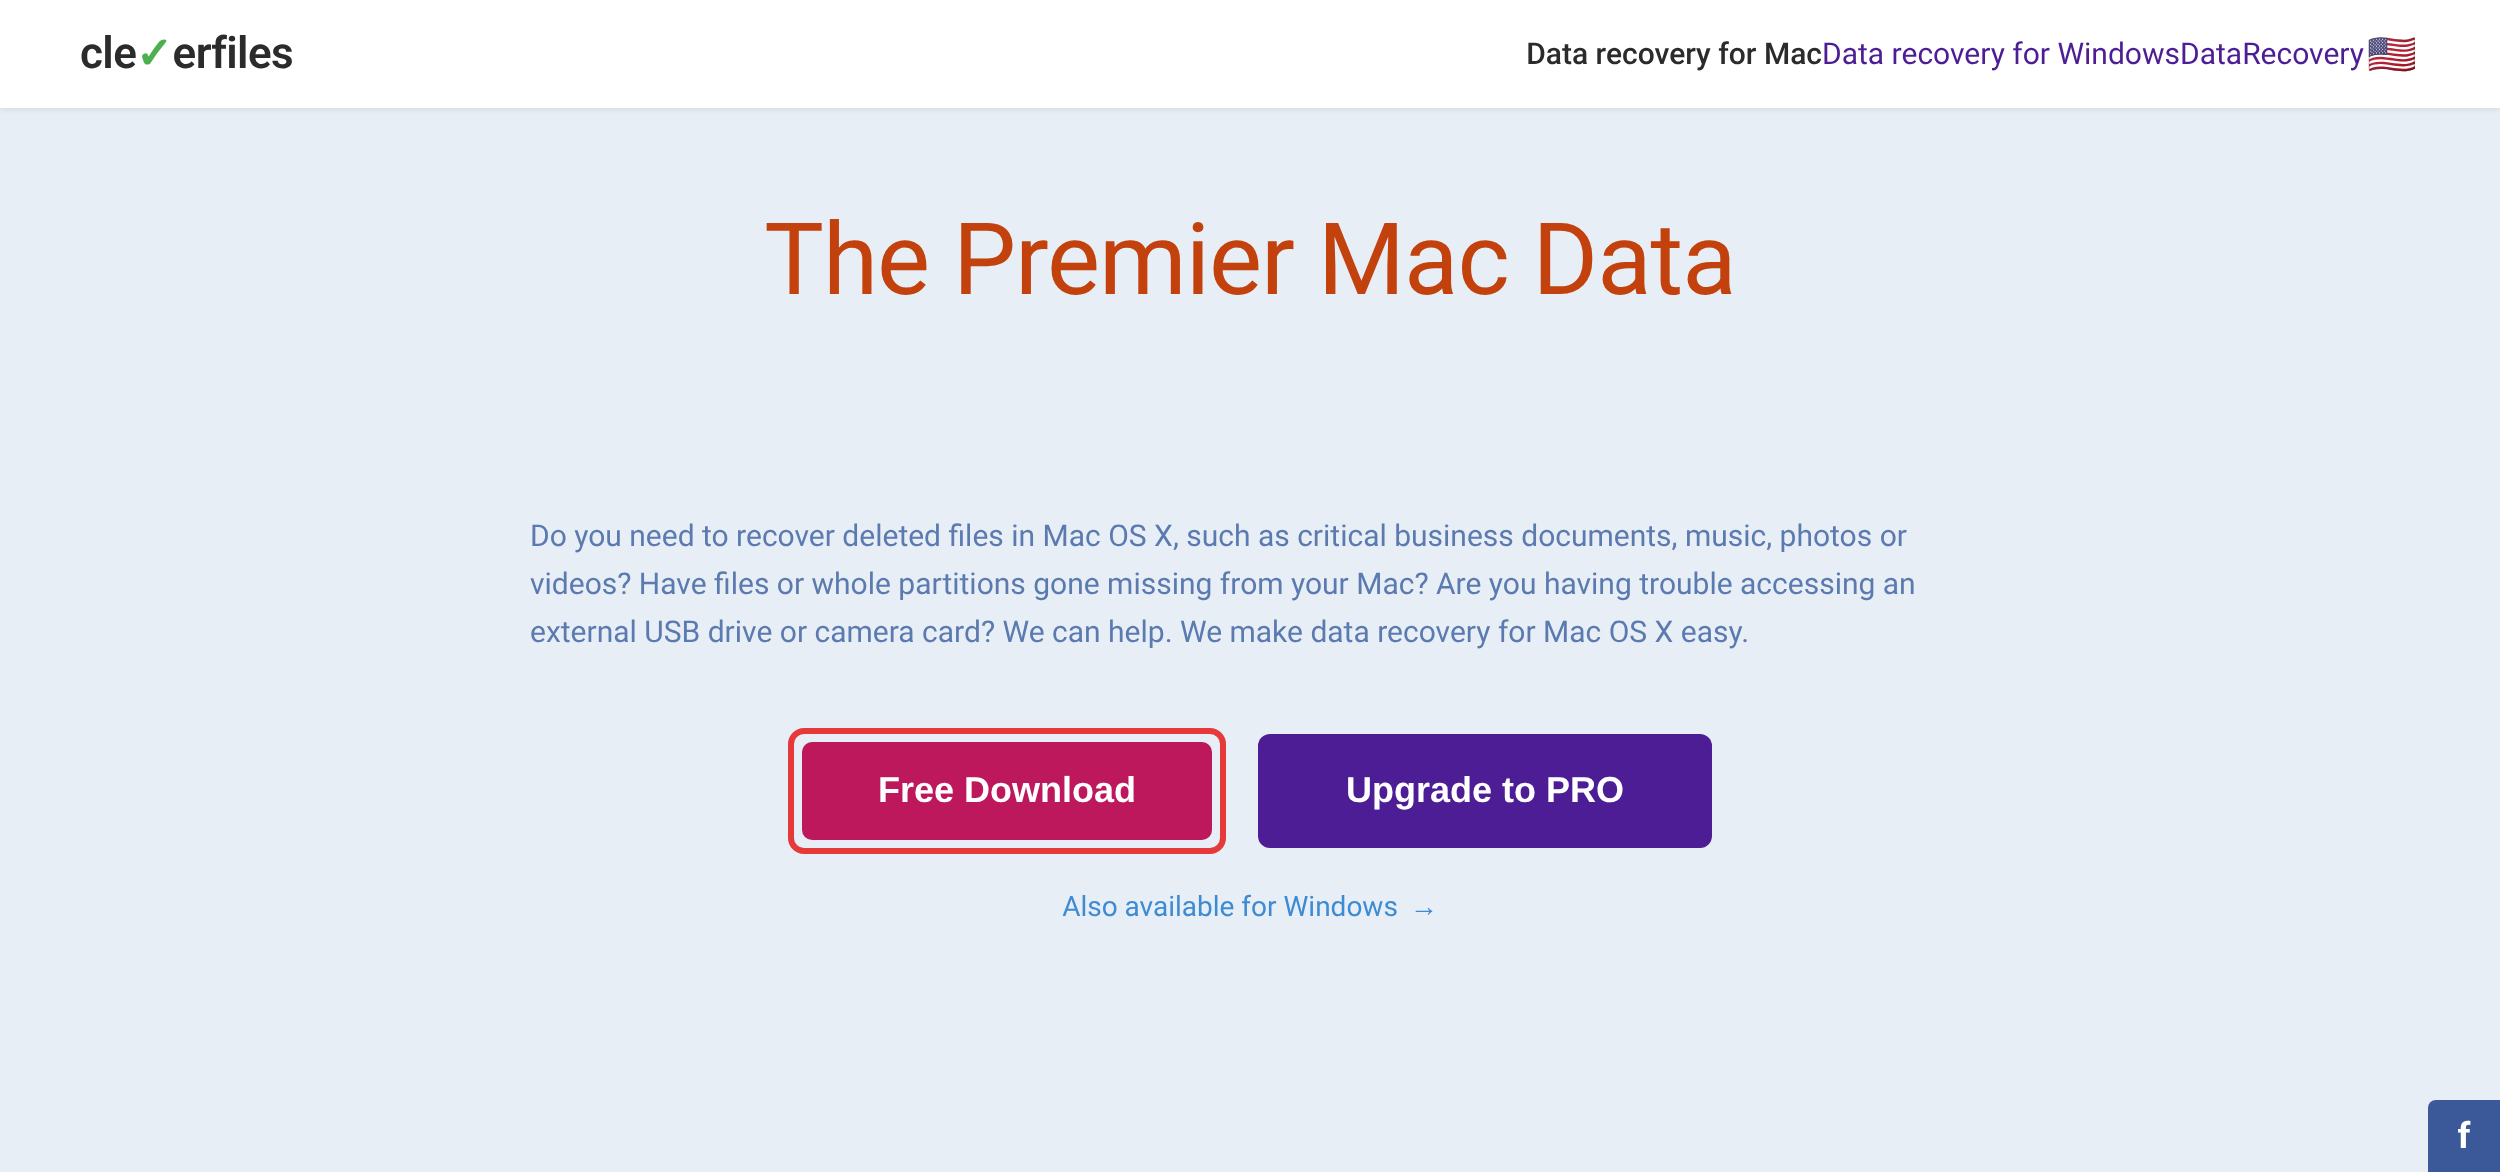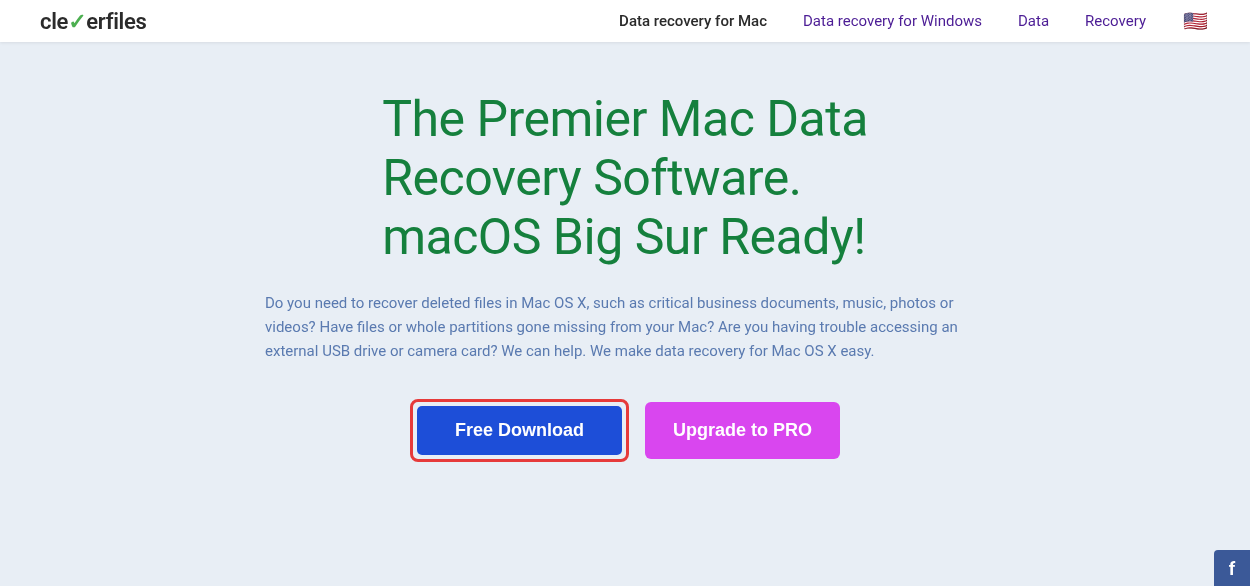--- a/index.html
+++ b/index.html
@@ -8,21 +8,21 @@
       font-family: -apple-system, BlinkMacSystemFont, 'Segoe UI', Roboto, Arial, sans-serif;
       background: #e8eef5;
       width: 1250px;
       height: 586px;
       overflow: hidden;
     }
 
     
     .header {
       background: #ffffff;
-      height: 42px;
+      height: 54px;
       display: flex;
       align-items: center;
       padding: 12px 40px;
       box-shadow: 0 1px 3px rgba(0,0,0,0.08);
     }
 
     .logo {
       display: flex;
       align-items: center;
       margin-right: auto;
@@ -35,21 +35,20 @@
       letter-spacing: -0.3px;
     }
 
     .logo-text .check {
       color: #4caf50;
     }
 
     .nav {
       display: flex;
       align-items: center;
-      gap: 36px;
     }
 
     .nav-link {
       font-size: 15px;
       color: #4c1d95;
       text-decoration: none;
       cursor: pointer;
       white-space: nowrap;
     }
 
@@ -73,25 +72,25 @@
     .main {
       display: flex;
       flex-direction: column;
       align-items: center;
       padding-top: 48px;
     }
 
     .headline {
       font-size: 50px;
       font-weight: 400;
-      color: #15803d;
-      text-align: left;
+      color: #c2410c;
+      text-align: right;
       line-height: 1.18;
       letter-spacing: -0.5px;
-      margin-bottom: 24px;
+      margin-bottom: 36px;
     }
 
     .description {
       font-size: 15px;
       color: #5a7ab0;
       text-align: left;
       line-height: 1.6;
       max-width: 720px;
       margin-bottom: 36px;
     }
@@ -104,39 +103,39 @@
       margin-bottom: 18px;
     }
 
     .btn-free-download-wrapper {
       border: 3px solid #e63a3a;
       border-radius: 8px;
       padding: 4px;
     }
 
     .btn-free-download {
-      background: #1d4ed8;
+      background: #be185d;
       color: white;
       border: none;
       border-radius: 5px;
       font-size: 18px;
       font-weight: 700;
       padding: 14px 38px;
       cursor: pointer;
       white-space: nowrap;
     }
 
     .btn-upgrade {
-      background: #d946ef;
+      background: #4c1d95;
       color: white;
       border: none;
       border-radius: 6px;
       font-size: 18px;
       font-weight: 600;
-      padding: 18px 28px;
+      padding: 18px 44px;
       cursor: pointer;
       white-space: nowrap;
     }
 
     .also-available {
       font-size: 14px;
       color: #3d8bd4;
       text-decoration: none;
       display: flex;
       align-items: center;
@@ -176,28 +175,31 @@
     <a class="nav-link">Data recovery for Windows</a>
     <a class="nav-link">Data</a>
     <a class="nav-link">Recovery</a>
     <div class="flag-icon">🇺🇸</div>
   </nav>
 </header>
 
 <main class="main">
   <h1 class="headline">
     <span>The Premier Mac Data</span><br>
-    <span>Recovery Software.</span><br>
-    <span>macOS Big Sur Ready!</span>
+    <br>
   </h1>
 
   <p class="description">Do you need to recover deleted files in Mac OS X, such as critical business documents, music, photos or videos? Have files or whole partitions gone missing from your Mac? Are you having trouble accessing an external USB drive or camera card? We can help. We make data recovery for Mac OS X easy.</p>
 
   <div class="buttons">
     <div class="btn-free-download-wrapper">
       <button class="btn-free-download">Free Download</button>
     </div>
     <button class="btn-upgrade">Upgrade to PRO</button>
   </div>
 
+  <a class="also-available">
+    <span>Also available for Windows</span>
+    <span>→</span>
+  </a>
 </main>
 
 <div class="fb-icon">f</div>
 
 </body></html>

